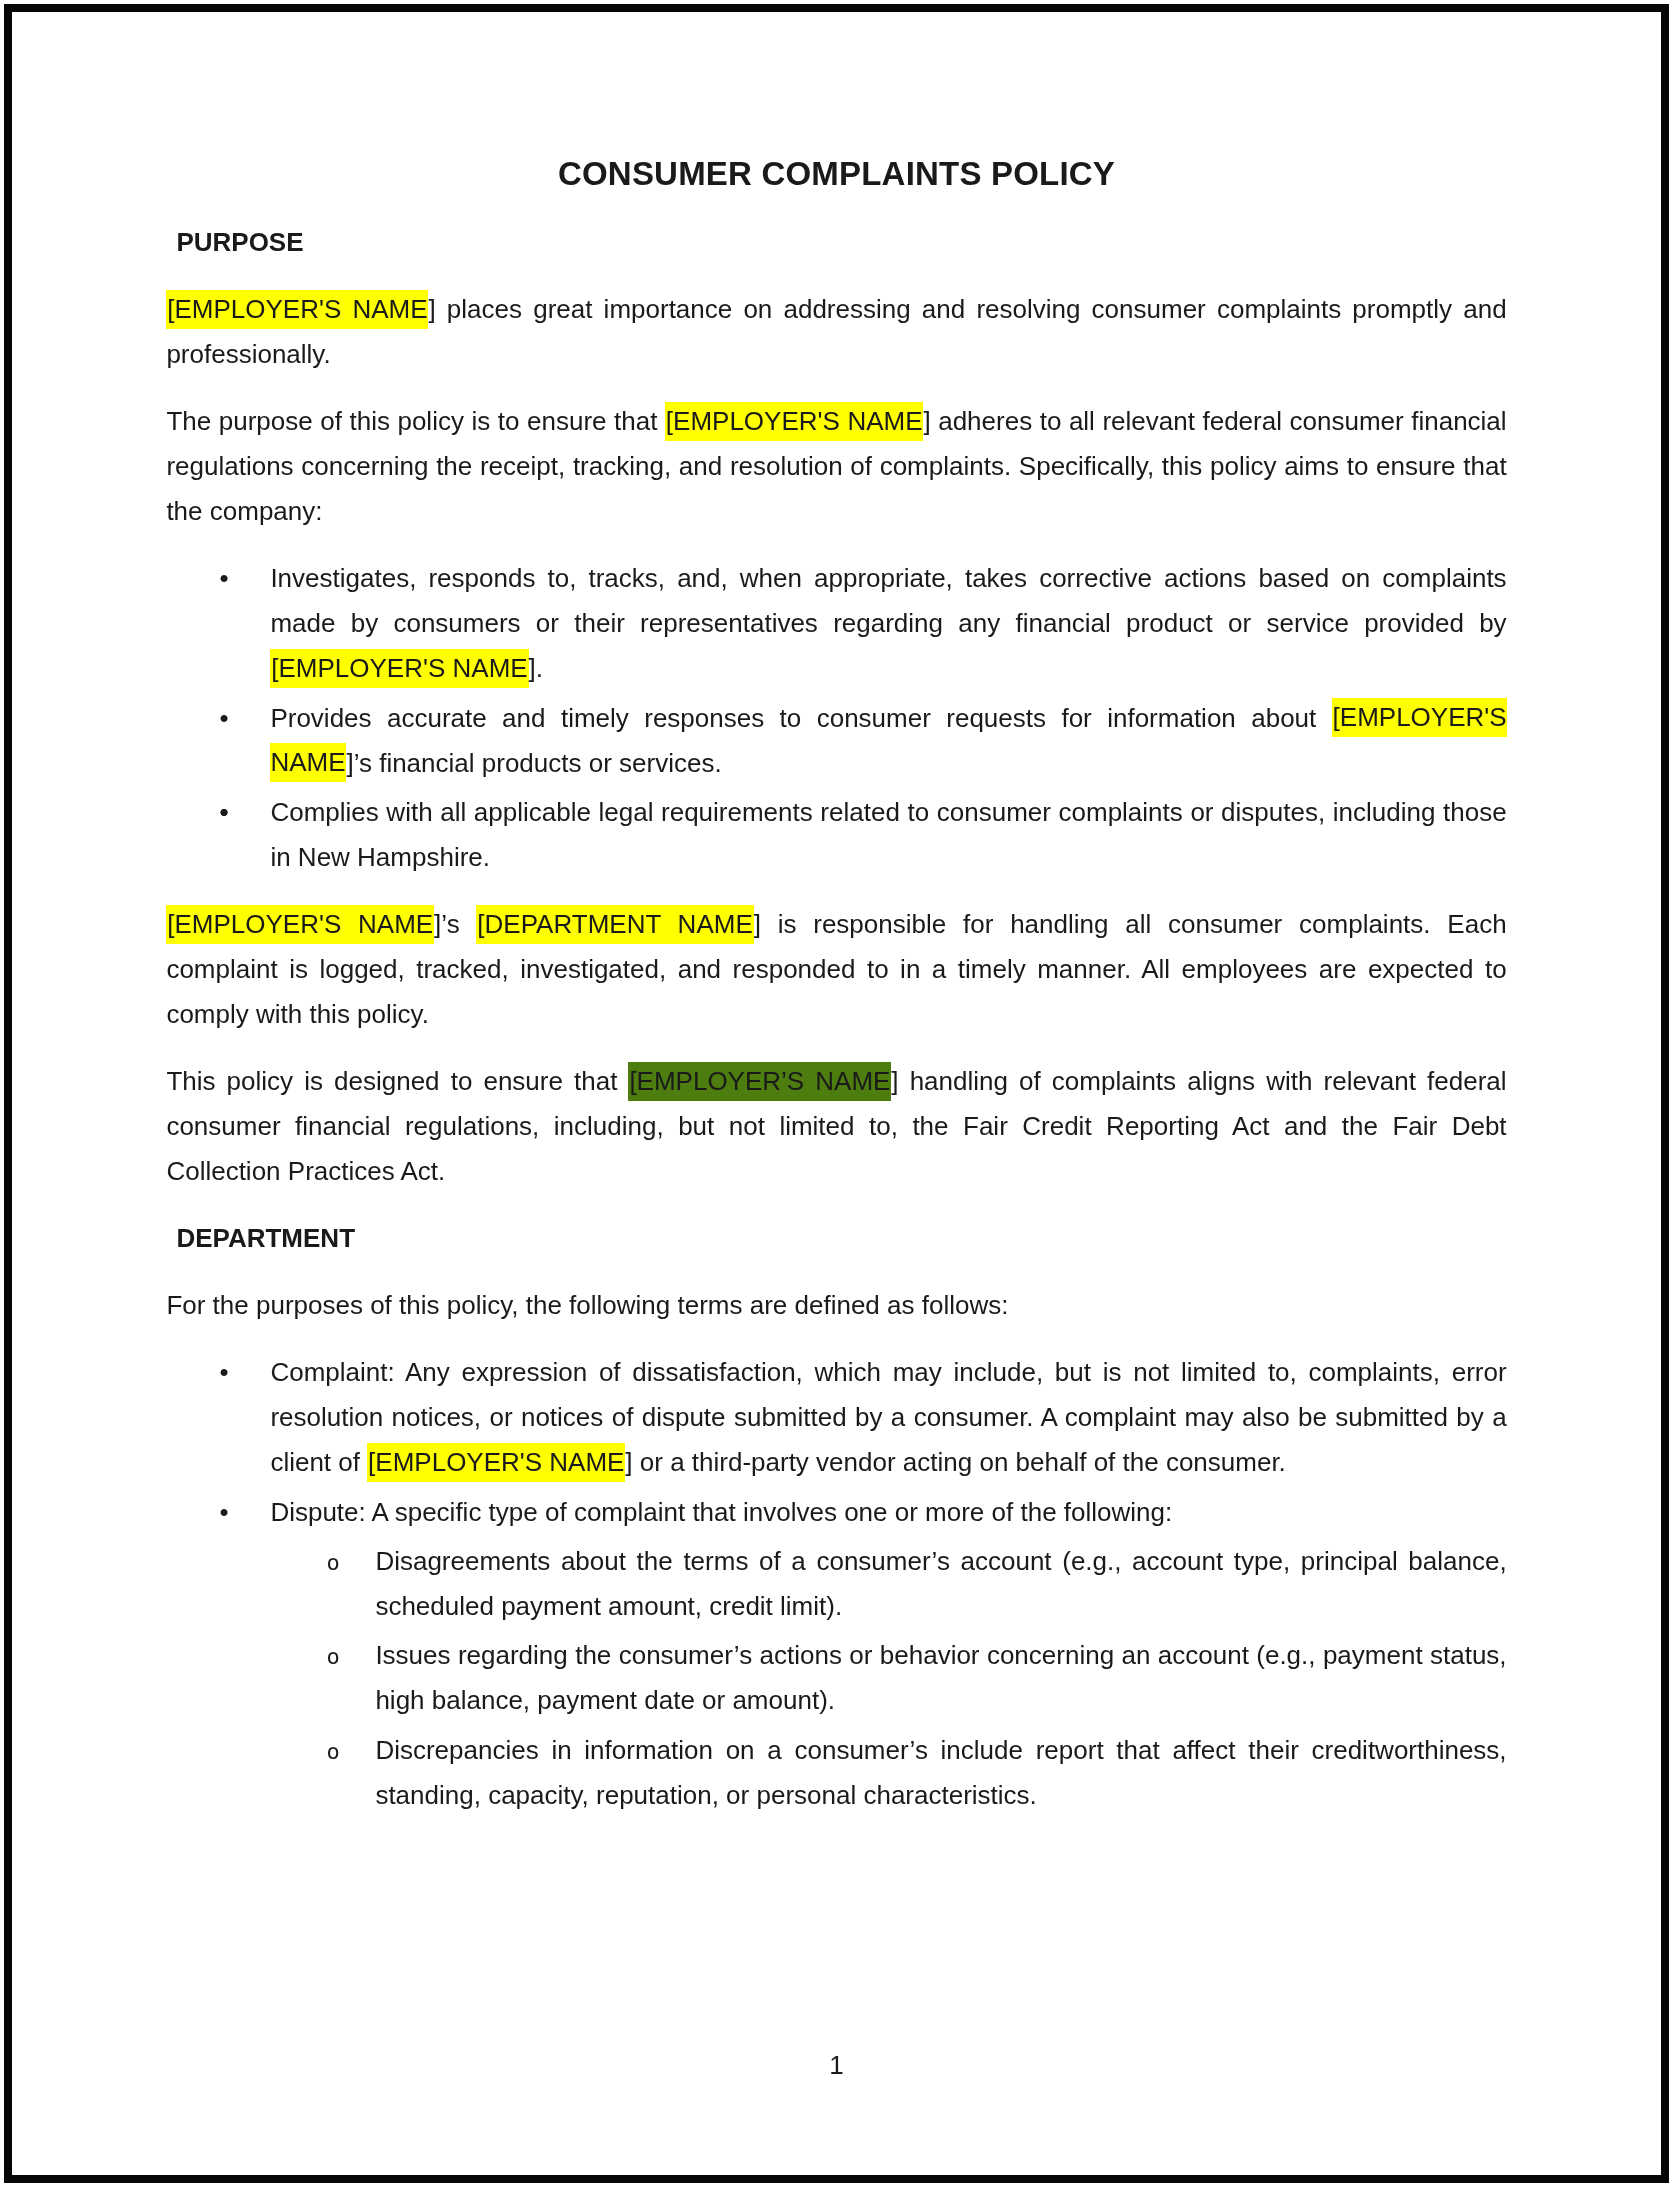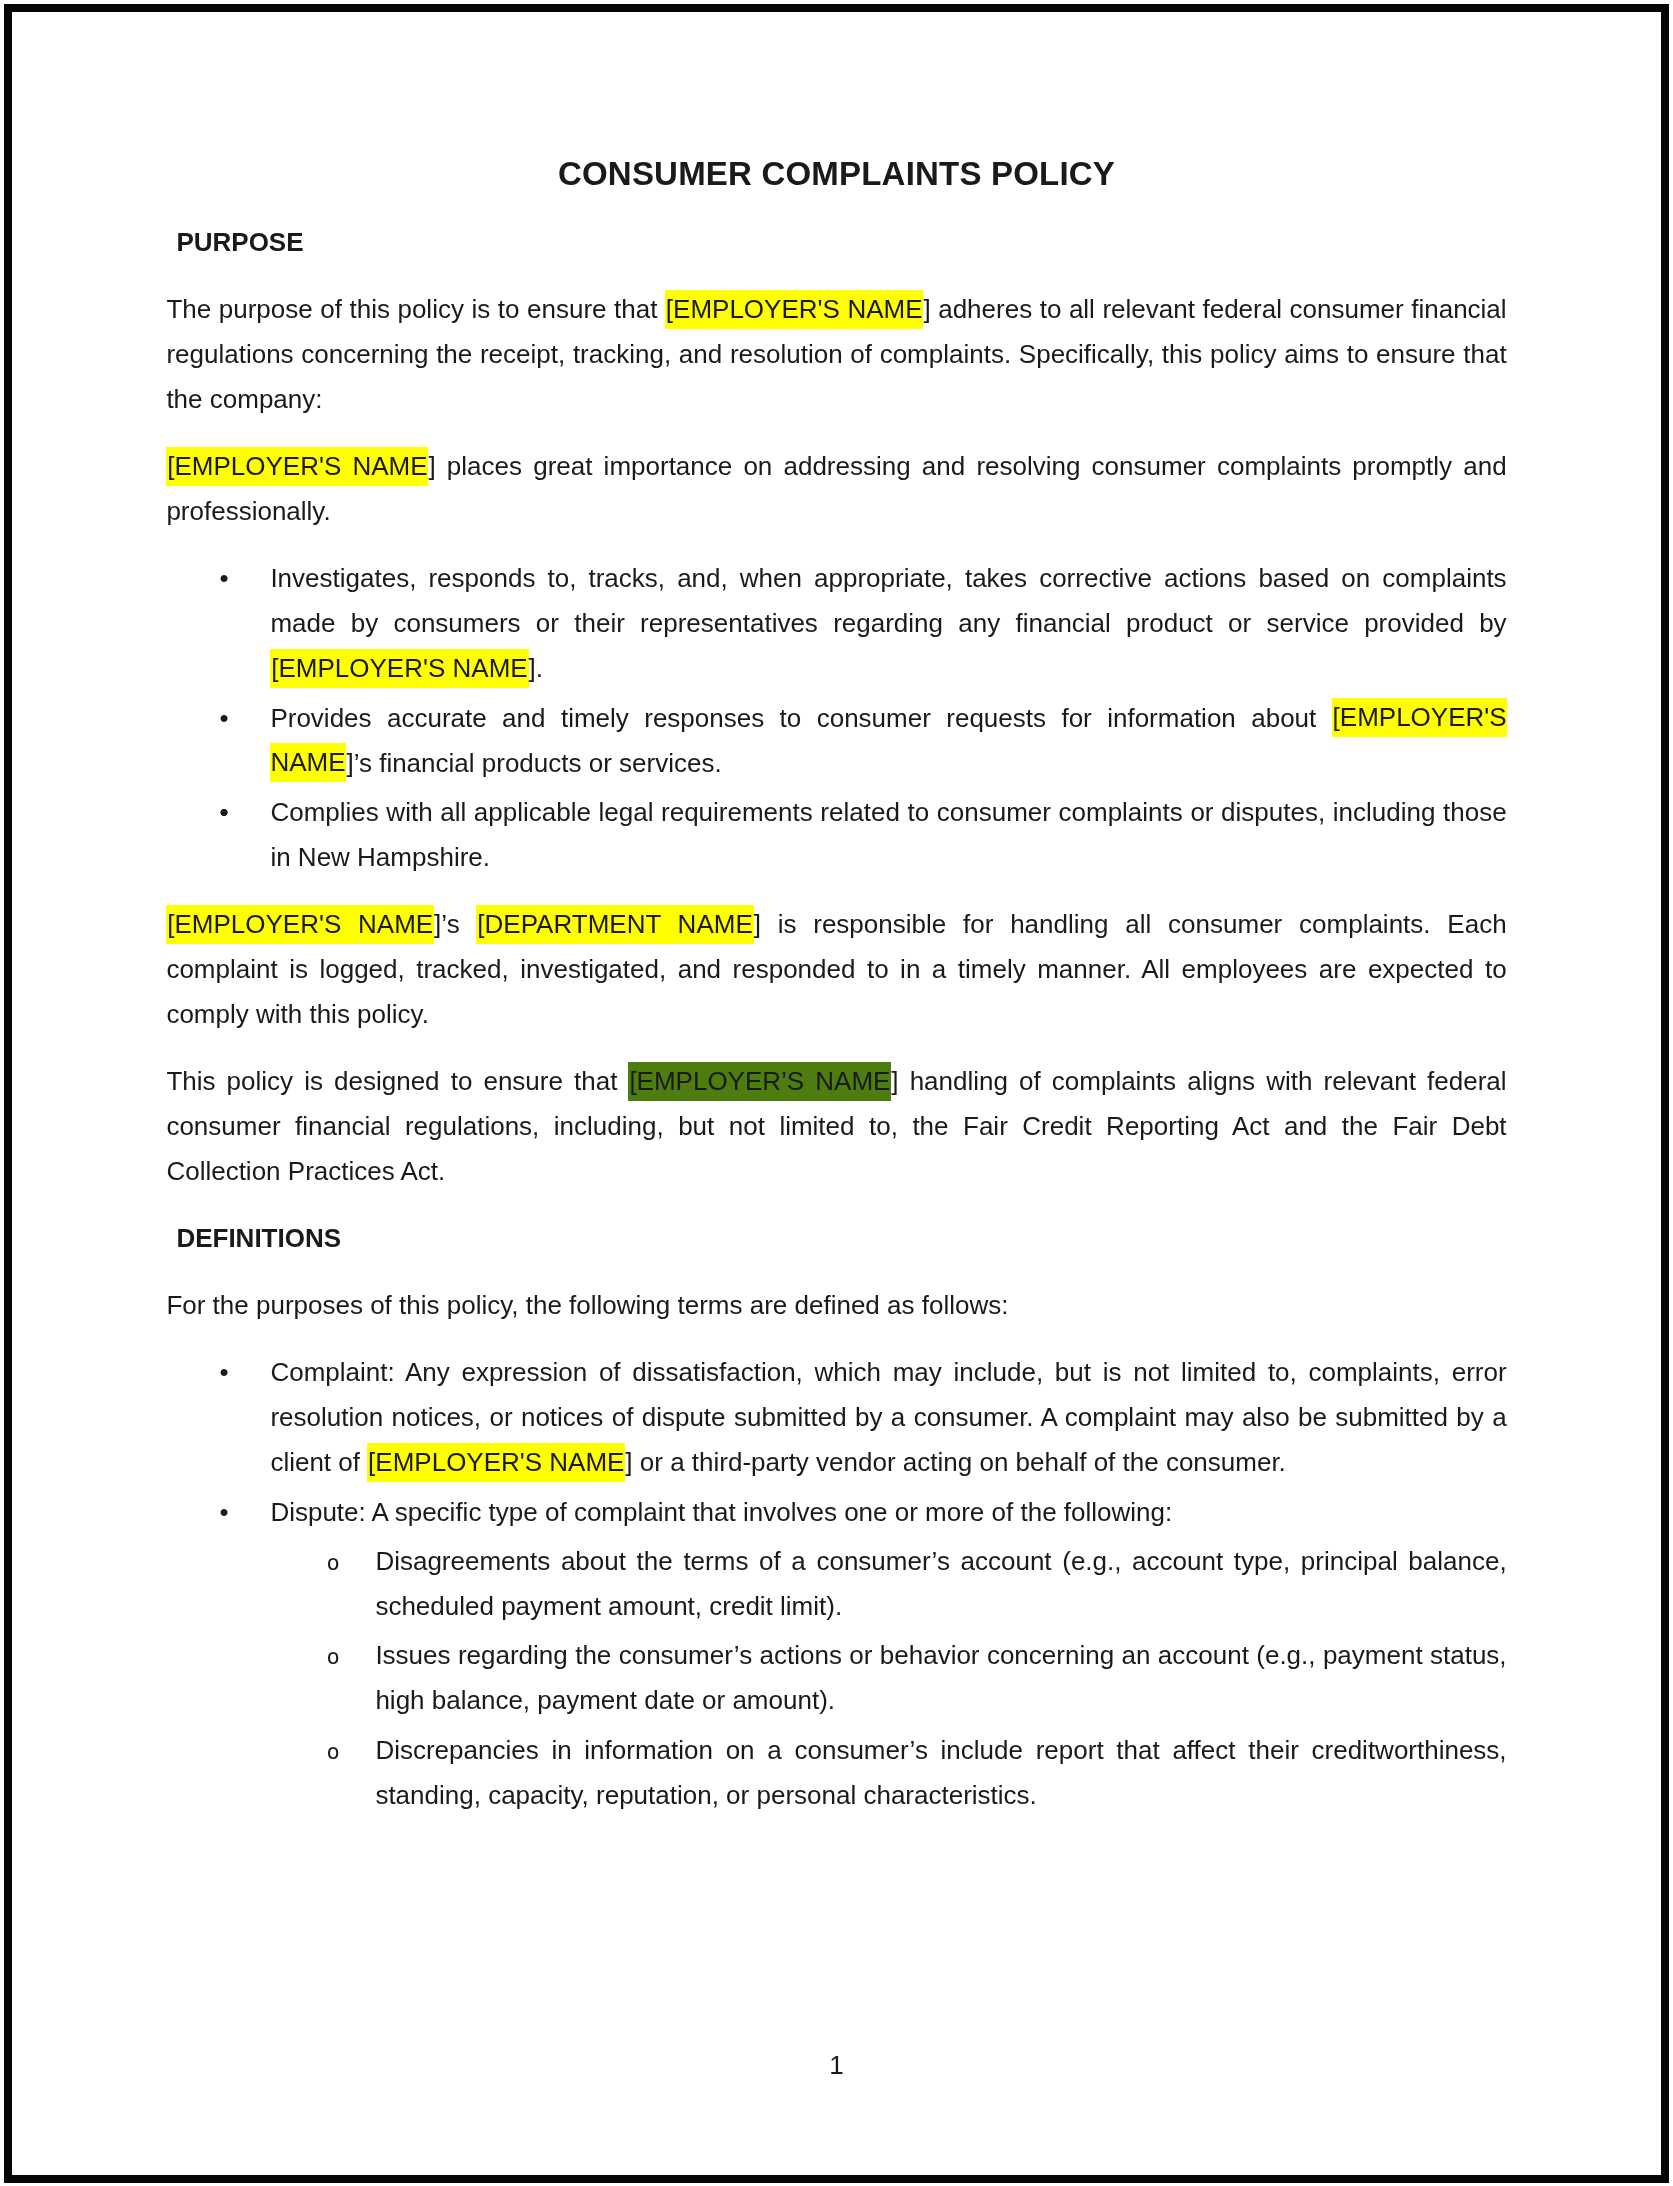--- a/index.html
+++ b/index.html
@@ -84,31 +84,31 @@
   }
 </style>
 </head>
 <body>
 
 <div class="page">
   <div class="content">
     <h1 class="doc-title">CONSUMER COMPLAINTS POLICY</h1>
     <div id="doc-body">
         <h2 class="doc-heading">PURPOSE</h2>
+        <p class="doc-paragraph"><span class="hl" style="background: rgb(255, 255, 0);">[EMPLOYER'S NAME</span><span>] places great importance on addressing and resolving consumer complaints promptly and professionally.</span></p>
         <p class="doc-paragraph"><span>The purpose of this policy is to ensure that </span><span class="hl" style="background: rgb(255, 255, 0);">[EMPLOYER'S NAME</span><span>] adheres to all relevant federal consumer financial regulations concerning the receipt, tracking, and resolution of complaints. Specifically, this policy aims to ensure that the company:</span></p>
-        <p class="doc-paragraph"><span class="hl" style="background: rgb(255, 255, 0);">[EMPLOYER'S NAME</span><span>] places great importance on addressing and resolving consumer complaints promptly and professionally.</span></p>
         <ul class="doc-list">
           <li class="li1"><span class="marker">•</span><span><span>Investigates, responds to, tracks, and, when appropriate, takes corrective actions based on complaints made by consumers or their representatives regarding any financial product or service provided by </span><span class="hl" style="background: rgb(255, 255, 0);">[EMPLOYER'S NAME</span><span>].</span></span></li>
           <li class="li1"><span class="marker">•</span><span><span>Provides accurate and timely responses to consumer requests for information about </span><span class="hl" style="background: rgb(255, 255, 0);">[EMPLOYER'S NAME</span><span>]’s financial products or services.</span></span></li>
           <li class="li1"><span class="marker">•</span></li>
           <li class="li1"><span class="marker">•</span><span><span>Complies with all applicable legal requirements related to consumer complaints or disputes, including those in New Hampshire.</span></span></li>
         </ul>
         <p class="doc-paragraph"><span class="hl" style="background: rgb(255, 255, 0);">[EMPLOYER'S NAME</span><span>]’s </span><span class="hl" style="background: rgb(255, 255, 0);">[DEPARTMENT NAME</span><span>] is responsible for handling all consumer complaints. Each complaint is logged, tracked, investigated, and responded to in a timely manner. All employees are expected to comply with this policy.</span></p>
         <p class="doc-paragraph"><span>This policy is designed to ensure that </span><span class="hl" style="background: #4d7c0f;">[EMPLOYER’S NAME</span><span>] handling of complaints aligns with relevant federal consumer financial regulations, including, but not limited to, the Fair Credit Reporting Act and the Fair Debt Collection Practices Act.</span></p>
-        <h2 class="doc-heading">DEFINITIONS</h2>
+        <h2 class="doc-heading">DEPARTMENT</h2>
         <p class="doc-paragraph"><span>For the purposes of this policy, the following terms are defined as follows:</span></p>
         <ul class="doc-list">
           <li class="li1"><span class="marker">•</span><span><span>Complaint: Any expression of dissatisfaction, which may include, but is not limited to, complaints, error resolution notices, or notices of dispute submitted by a consumer. A complaint may also be submitted by a client of </span><span class="hl" style="background: rgb(255, 255, 0);">[EMPLOYER'S NAME</span><span>] or a third-party vendor acting on behalf of the consumer.</span></span></li>
           <li class="li1"><span class="marker">•</span><span><span>Dispute: A specific type of complaint that involves one or more of the following:</span></span></li>
           <li class="li2"><span class="marker">o</span><span><span>Disagreements about the terms of a consumer’s account (e.g., account type, principal balance, scheduled payment amount, credit limit).</span></span></li>
           <li class="li2"><span class="marker">o</span><span><span>Issues regarding the consumer’s actions or behavior concerning an account (e.g., payment status, high balance, payment date or amount).</span></span></li>
           <li class="li2"><span class="marker">o</span><span><span>Discrepancies in information on a consumer’s include report that affect their creditworthiness, standing, capacity, reputation, or personal characteristics.</span></span></li>
         </ul>
       </div>
   </div>

